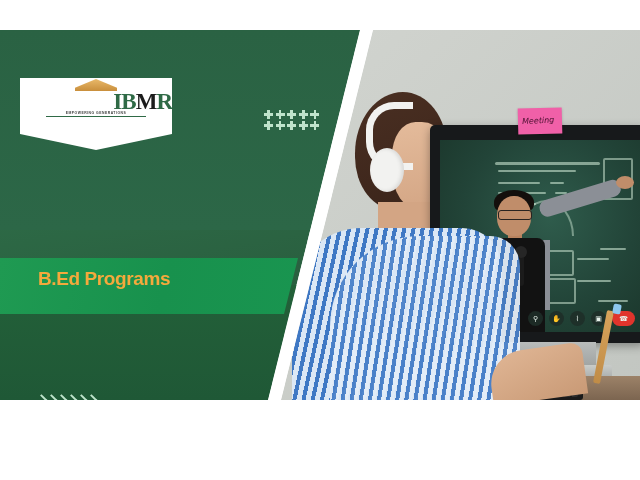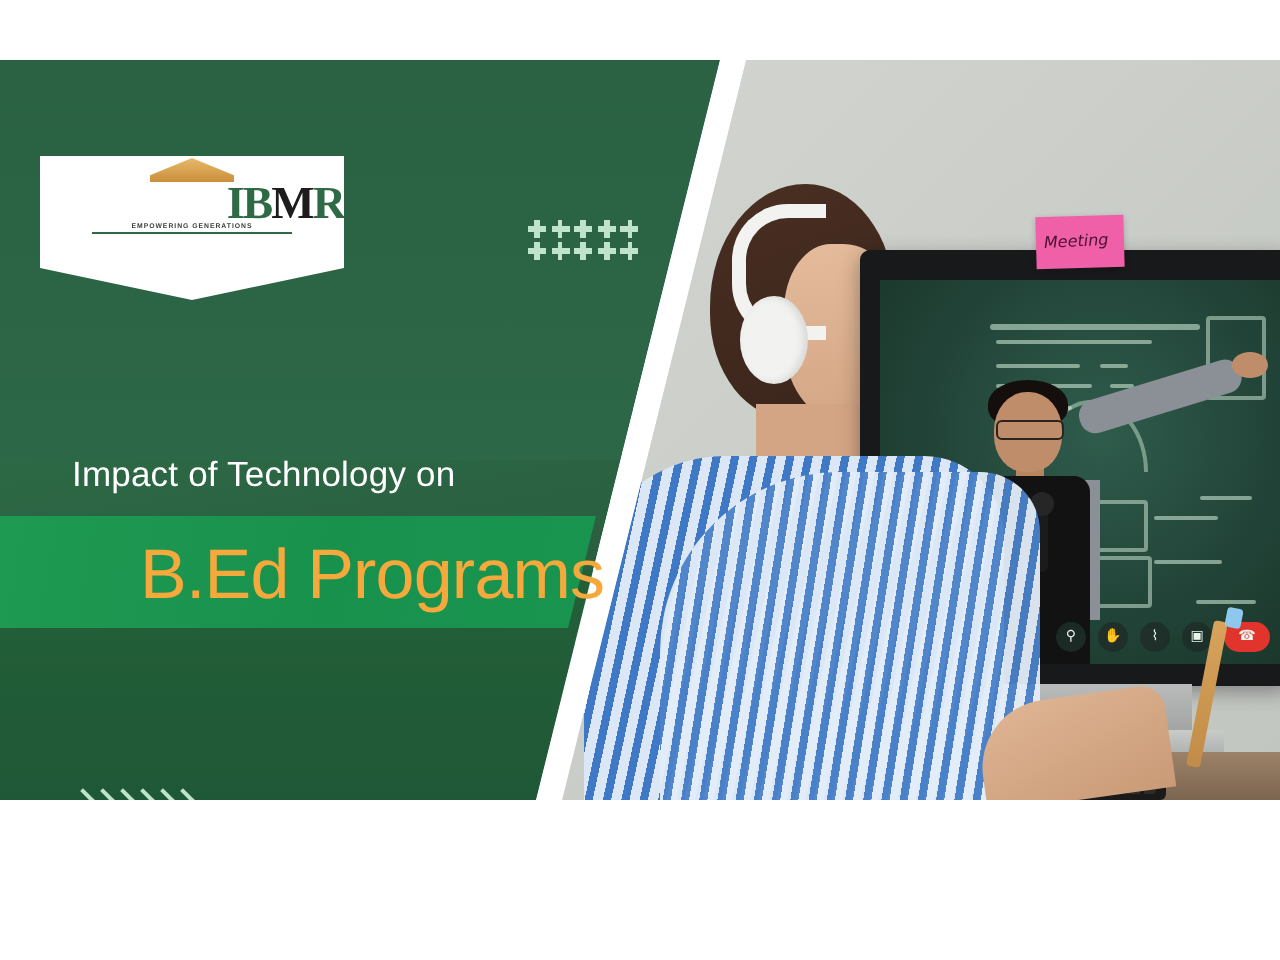--- a/index.html
+++ b/index.html
@@ -196,21 +196,21 @@
     position:absolute;left:0;top:228px;width:298px;height:56px;
     background:linear-gradient(100deg,#1f9a52 0%,#18914d 55%,#199550 100%);
     clip-path:polygon(0 0, 298px 0, 284px 56px, 0 56px);
   }
   .headline{
     position:absolute;left:36px;top:197px;color:#ffffff;
     font-size:17.5px;font-weight:normal;letter-spacing:.1px;
   }
   .subhead{
     position:absolute;left:38px;top:238px;color:#f5a93c;
-    font-size:35px;font-weight:normal;letter-spacing:-.4px;margin-left:32px;
+    font-size:19px;font-weight:bold;letter-spacing:-.4px;
   }
 </style>
 </head>
 <body>
 
 <div id="banner">
 
   <div class="photo">
     <div class="wall"></div>
 
@@ -275,21 +275,20 @@
     <div class="pencil-tip"></div>
   </div>
 
   <div class="green-panel"></div>
   <div class="green-top-dark"></div>
   <div class="green-bottom-dark"></div>
   <div class="diag-stripe"></div>
 
   <div class="highlight-band"></div>
 
-  <div class="headline">Impact of Technology on</div>
   <div class="subhead">B.Ed Programs</div>
 
   <div class="plus-grid">
     <span class="plus"></span>
     <span class="plus"></span>
     <span class="plus"></span>
     <span class="plus"></span>
     <span class="plus"></span>
     <span class="plus"></span>
     <span class="plus"></span>

